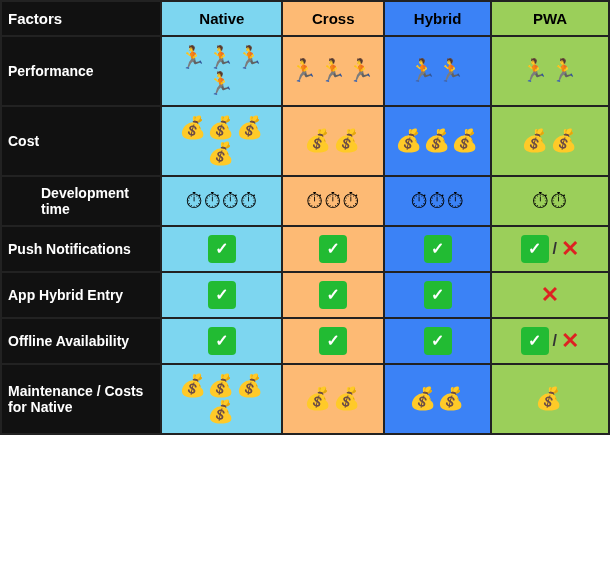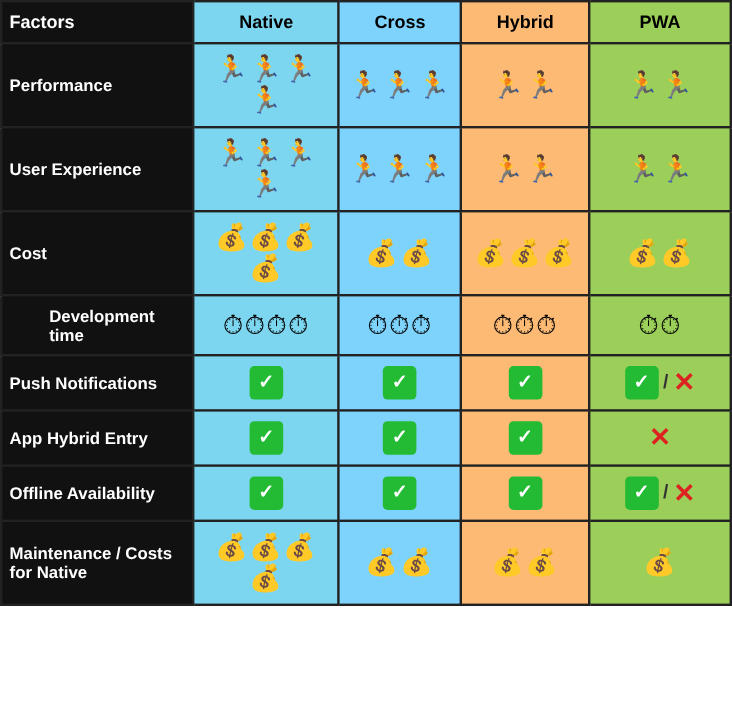--- a/index.html
+++ b/index.html
@@ -30,25 +30,25 @@
       text-align: left;
       font-weight: bold;
       font-size: 15px;
       width: 165px;
     }
     .col-native {
       background-color: #7dd6f0;
       width: 132px;
     }
     .col-cross {
-      background-color: #7dd3fc;
+      background-color: #fdba74;
       width: 110px;
     }
     .col-hybrid {
-      background-color: #fdba74;
+      background-color: #3b82f6;
       width: 115px;
     }
     .col-pwa {
       background-color: #9bcf5a;
       width: 126px;
     }
     .emoji-cell {
       font-size: 22px;
       letter-spacing: 1px;
     }
@@ -91,27 +91,20 @@
       <th class="col-factors">Factors</th>
       <th class="col-native">Native</th>
       <th class="col-cross">Cross</th>
       <th class="col-hybrid">Hybrid</th>
       <th class="col-pwa">PWA</th>
     </tr>
   </thead>
   <tbody id="table-body">
   <tr>
         <td class="col-factors" style="font-weight: bold; font-size: 14px;">Performance</td>
-        <td class="col-native emoji-cell">🏃🏃🏃🏃</td>
-        <td class="col-cross emoji-cell">🏃🏃🏃</td>
-        <td class="col-hybrid emoji-cell">🏃🏃</td>
-        <td class="col-pwa emoji-cell">🏃🏃</td>
-      </tr>
-      <tr>
-        <td class="col-factors" style="font-weight: bold; font-size: 14px;">User Experience</td>
         <td class="col-native emoji-cell">🏃🏃🏃🏃</td>
         <td class="col-cross emoji-cell">🏃🏃🏃</td>
         <td class="col-hybrid emoji-cell">🏃🏃</td>
         <td class="col-pwa emoji-cell">🏃🏃</td>
       </tr>
       <tr>
         <td class="col-factors" style="font-weight: bold; font-size: 14px;">Cost</td>
         <td class="col-native emoji-cell">💰💰💰💰</td>
         <td class="col-cross emoji-cell">💰💰</td>
         <td class="col-hybrid emoji-cell">💰💰💰</td>

